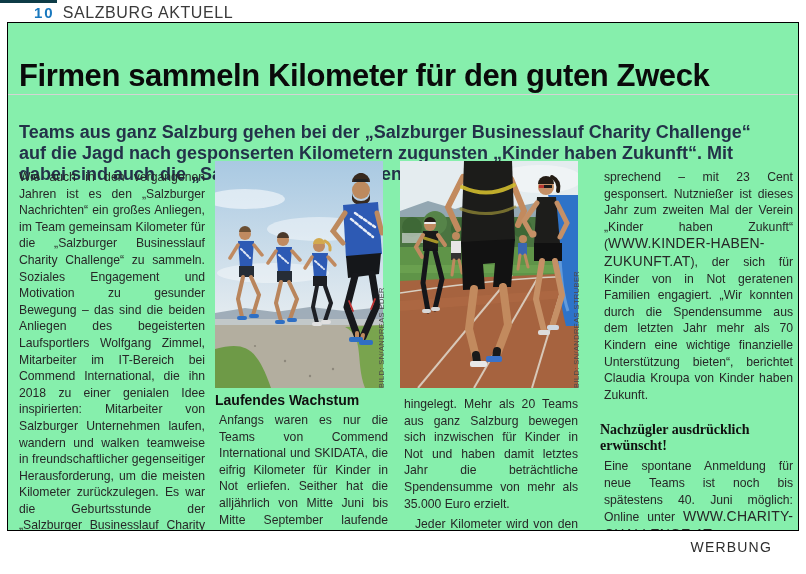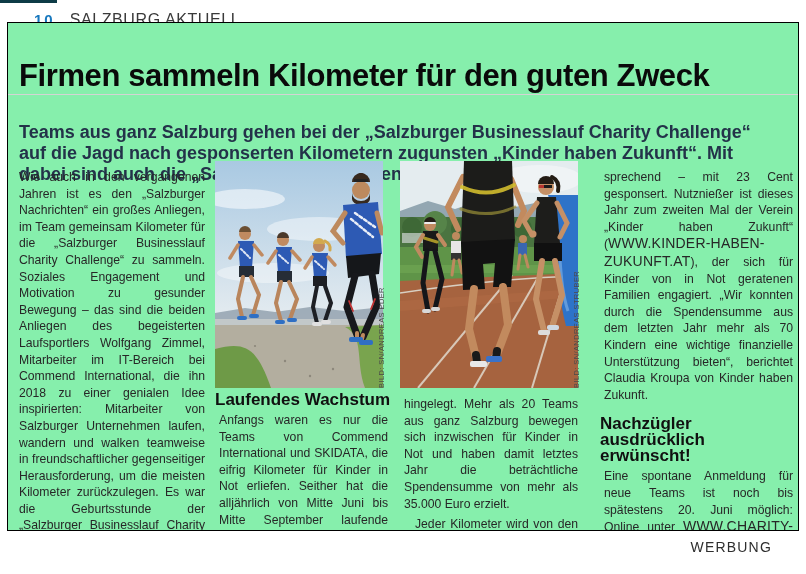--- a/index.html
+++ b/index.html
@@ -1,39 +1,39 @@
 <!DOCTYPE html>
 <html lang="de"><head>
 <meta charset="utf-8">
 <style>
   html,body{margin:0;padding:0;background:#fff;}
   body{width:806px;height:574px;position:relative;overflow:hidden;
        font-family:"Liberation Sans", sans-serif;color:#272727;}
 
   .topbar-line{position:absolute;left:0;top:0;width:57px;height:3px;background:#0d3b46;}
-  .page-header{position:absolute;left:34px;top:4px;display:flex;align-items:baseline;gap:15px;}
+  .page-header{position:absolute;left:34px;top:4px;display:flex;align-items:baseline;gap:8px;}
   .page-num{color:#1878be;font-weight:bold;font-size:15px;letter-spacing:2px;}
-  .section-title{color:#3a3a3a;font-size:16px;letter-spacing:.6px;margin-top:7px;}
+  .section-title{color:#3a3a3a;font-size:16px;letter-spacing:.6px;}
 
   .article{position:absolute;left:7px;top:22px;width:790px;height:507px;
            border:1px solid #000000;background:#86efac;overflow:hidden;}
   .headline{position:absolute;left:11px;top:14px;width:772px;
             font-size:31px;font-weight:bold;color:#0a0a0a;letter-spacing:-.4px;white-space:nowrap;}
   .rule{position:absolute;left:0;top:71px;width:100%;border-top:1px solid #d4d4d4;}
   .lede{position:absolute;left:11px;top:81px;width:756px;
         font-size:18px;font-weight:bold;color:#233249;line-height:21px;}
 
   .col{position:absolute;font-size:12.2px;line-height:16.6px;text-align:justify;color:#272727;}
   .col p{margin:4px;}
   #col1{left:7px;top:142px;width:194px;}
   #col2{left:207px;top:369px;width:177px;}
   #col3{left:392px;top:369px;width:182px;}
   #col4{left:592px;top:142px;width:197px;}
-  .colhead{font-weight:bold;font-size:17px;line-height:16px;text-align:left;color:#101010;margin:0 0 2px 0;}
-  .colhead.gap{margin-top:13px;}
+  .colhead{font-weight:bold;font-size:14px;line-height:16px;text-align:left;color:#101010;margin:0 0 2px 0;}
+  .colhead.gap{margin-top:19px;font-family:Liberation Serif, serif;}
   .indent{text-indent:11px;}
   .sc{font-size:14px;letter-spacing:.2px;}
 
   .photo-block{position:absolute;top:138px;height:227px;}
   #photo1-block{left:207px;width:180px;}
   #photo2-block{left:392px;width:190px;}
   .photo{position:absolute;left:0;top:0;display:block;}
   .credit{position:absolute;bottom:0;font-size:7.5px;color:#4a4a4a;letter-spacing:.4px;
           white-space:nowrap;transform:rotate(-90deg);transform-origin:left bottom;}
   #photo1-block .credit{left:171px;}
@@ -238,17 +238,17 @@
   </div>
 
   <div class="col" id="col3">
     <p>hingelegt. Mehr als 20 Teams aus ganz Salzburg bewegen sich inzwischen für Kinder in Not und haben damit letztes Jahr die beträchtliche Spendensumme von mehr als 35.000 Euro erzielt.</p>
     <p class="indent">Jeder Kilometer wird von den teilnehmenden Organisationen – traditionell der Jahreszahl ent-</p>
   </div>
 
   <div class="col" id="col4">
     <p><span>sprechend – mit 23 Cent gesponsert. Nutznießer ist dieses Jahr zum zweiten Mal der Verein „Kinder haben Zukunft“ (</span><span class="sc">WWW.KINDER-HABEN-ZUKUNFT.AT</span><span>), der sich für Kinder von in Not geratenen Familien engagiert. „Wir konnten durch die Spendensumme aus dem letzten Jahr mehr als 70 Kindern eine wichtige finanzielle Unterstützung bieten“, berichtet Claudia Kroupa von Kinder haben Zukunft.</span></p>
     <h3 class="colhead gap">Nachzügler ausdrücklich erwünscht!</h3>
-    <p><span>Eine spontane Anmeldung für neue Teams ist noch bis spätestens 20. Juni möglich: Online unter </span><span class="sc">WWW.CHARITY-CHALLENGE.AT</span><span> wird man mit wenigen Klicks zum hilfreichen „Salzburger Businesslauf Charity Challenger“.</span></p>
+    <p><span>Eine spontane Anmeldung für neue Teams ist noch bis spätestens 40. Juni möglich: Online unter </span><span class="sc">WWW.CHARITY-CHALLENGE.AT</span><span> wird man mit wenigen Klicks zum hilfreichen „Salzburger Businesslauf Charity Challenger“.</span></p>
   </div>
 </div>
 
 <span class="werbung">WERBUNG</span>
 
 </body></html>

